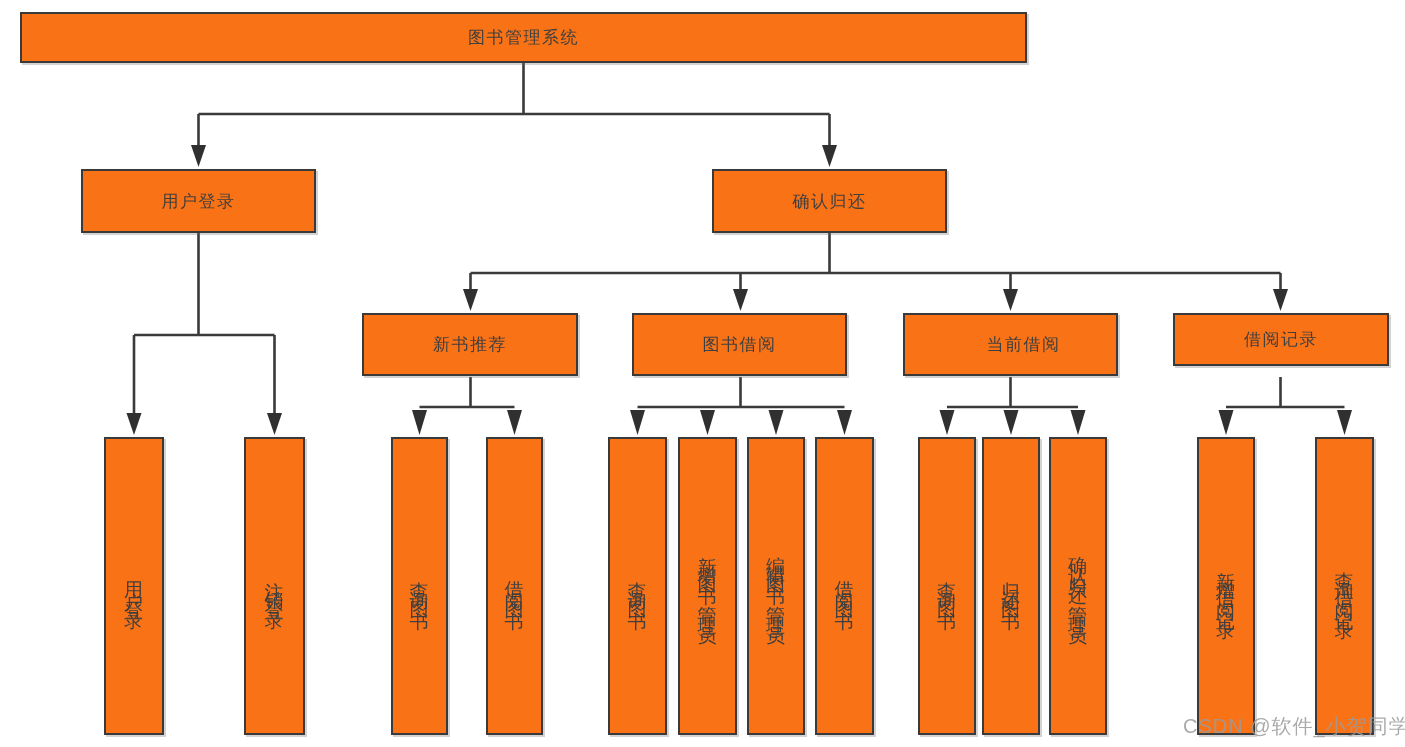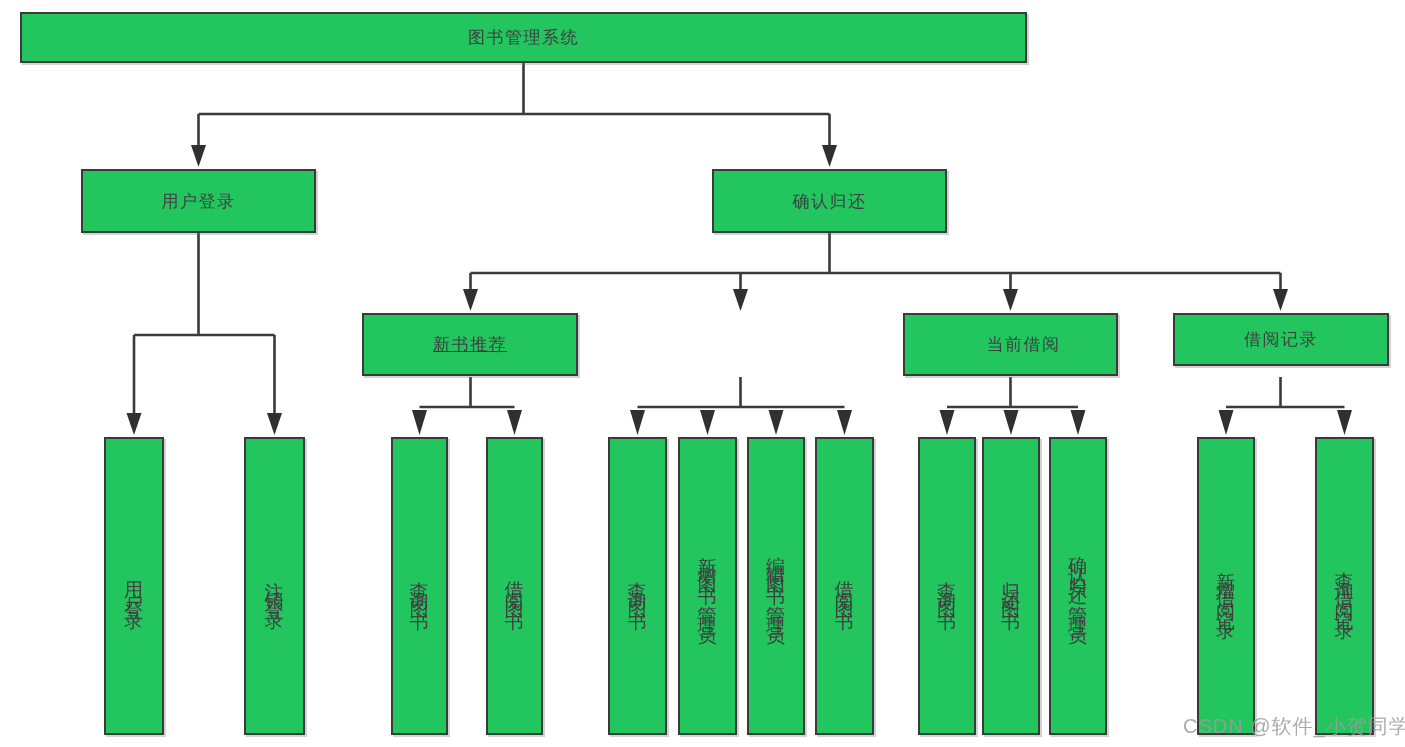--- a/index.html
+++ b/index.html
@@ -10,21 +10,21 @@
     font-family:"Liberation Sans","DejaVu Sans",sans-serif;
     overflow:hidden;
   }
   #connectors{
     position:absolute;left:0;top:0;width:1405px;height:747px;
     pointer-events:none;z-index:0;
   }
   .node{
     position:absolute;
     box-sizing:border-box;
-    background:#22c55e;
+    background:#f97316;
     border:2.5px solid #3a3a3a;
     box-shadow:2px 2px 0 rgba(110,110,110,0.30);
     display:flex;align-items:center;justify-content:center;
     color:#3f3f3f;
     z-index:1;
   }
   .h-node{font-size:17px;letter-spacing:1.5px;white-space:nowrap;}
   .v-node span{
     writing-mode:vertical-rl;
     font-size:19px;
@@ -79,21 +79,22 @@
       <polygon points="1218.5,410 1233.5,410 1226,435"></polygon>
       <polygon points="1337,410 1352,410 1344.5,435"></polygon>
     </g>
   </svg>
 
   <div class="node h-node" style="left:20px;top:12px;width:1007px;height:51px;">图书管理系统</div>
 
   <div class="node h-node" style="left:81px;top:169px;width:235px;height:64px;">用户登录</div>
   <div class="node h-node" style="left:712px;top:169px;width:235px;height:64px;">确认归还</div>
 
-  <div class="node h-node" style="left:362px;top:313px;width:216px;height:63px;text-decoration:underline;">新书推荐</div>
+  <div class="node h-node" style="left:362px;top:313px;width:216px;height:63px;">新书推荐</div>
+  <div class="node h-node" style="left:632px;top:313px;width:215px;height:63px;">图书借阅</div>
   <div class="node h-node" style="left:903px;top:313px;width:215px;height:63px;padding-left:26px;">当前借阅</div>
   <div class="node h-node" style="left:1173px;top:313px;width:216px;height:53px;">借阅记录</div>
 
   <div class="node v-node" style="left:104px;top:437px;width:60px;height:298px;">
     <span>用户登录</span>
     </div>
   <div class="node v-node" style="left:244px;top:437px;width:61px;height:298px;">
     <span>注销登录</span>
     </div>
 

